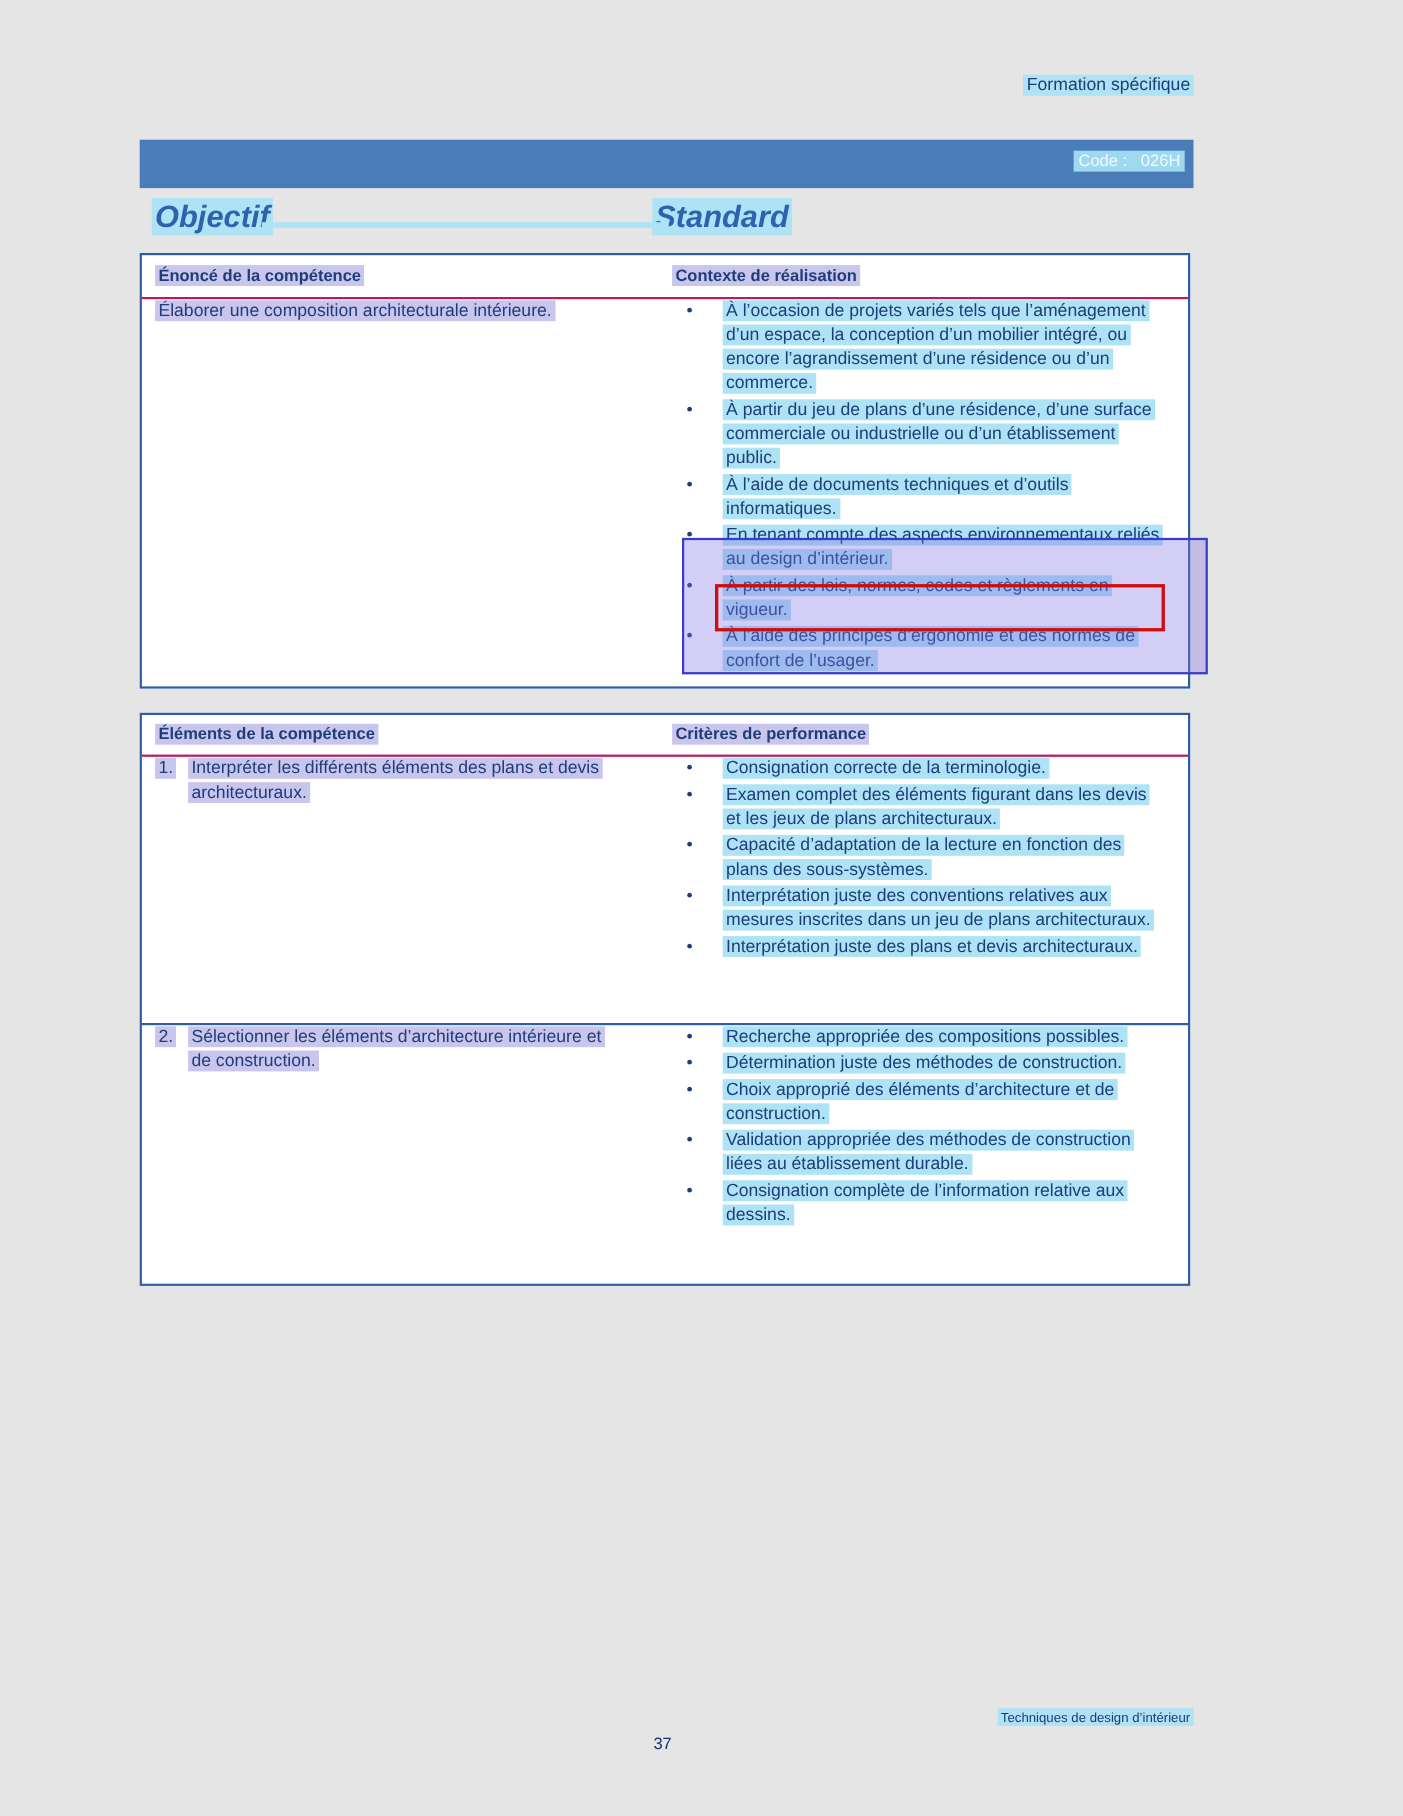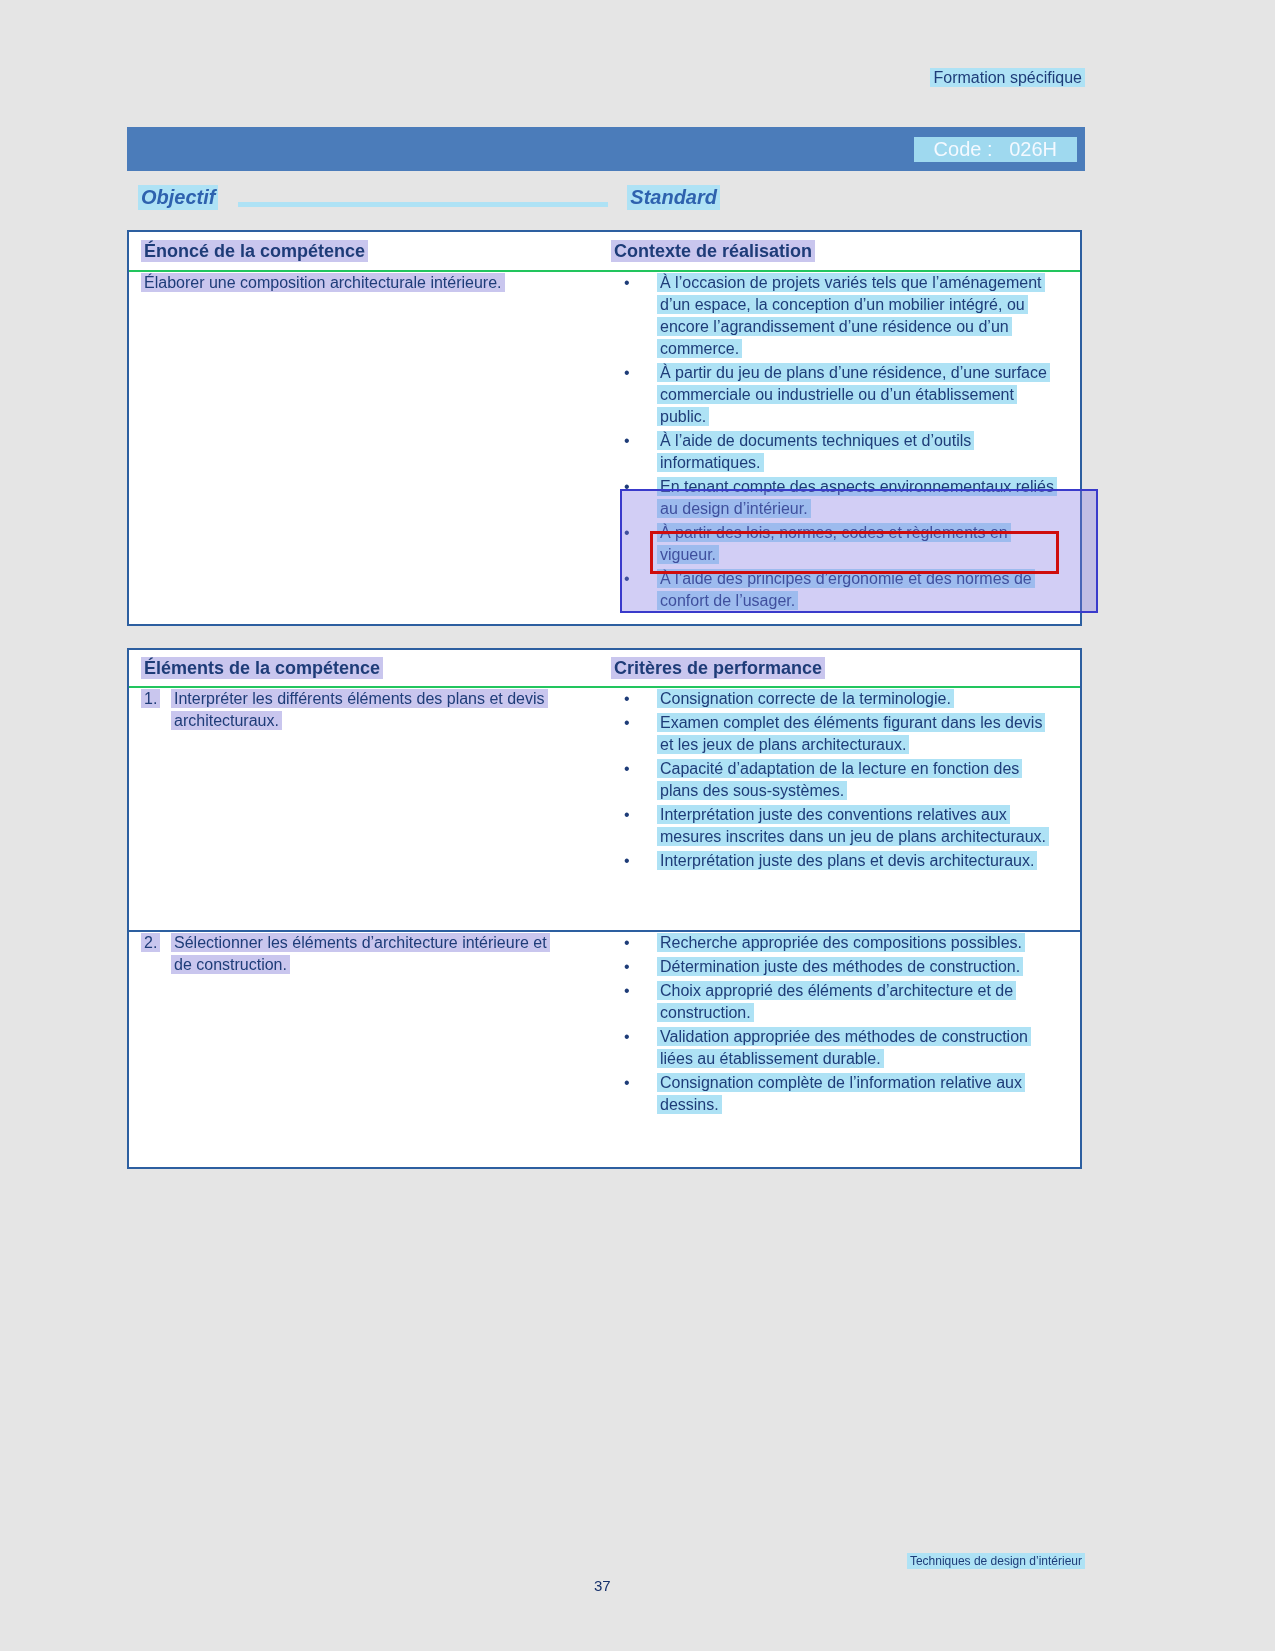--- a/index.html
+++ b/index.html
@@ -14,38 +14,38 @@
   .hl-lav {
     background:#c9c6ee; padding:1px 3px;
     -webkit-box-decoration-break:clone; box-decoration-break:clone;
   }
   .formation-note { position:absolute; top:69px; right:190px; font-size:16px; }
   .header-bar {
     position:absolute; left:127px; top:127px; width:958px; height:44px;
     background:#4b7cba;
   }
   .code-label {
-    position:absolute; right:8px; top:10px; font-size:20px; color:#f4f9ff;
-    white-space:pre; background:#9fd9ef; padding:1px 20px;
+    position:absolute; right:8px; top:10px; font-size:15px; color:#f4f9ff;
+    white-space:pre; background:#9fd9ef; padding:1px 4px;
   }
   .objectif-row {
     position:absolute; left:138px; top:184px; width:582px; height:26px;
     display:flex; justify-content:space-between; align-items:center;
-    font-size:20px; font-weight:bold; font-style:italic; color:#2e62ae;
+    font-size:28px; font-weight:bold; font-style:italic; color:#2e62ae;
   }
   .connector { position:absolute; left:100px; right:112px; bottom:3px; height:5px; background:#aee2f5; }
   .table {
     position:absolute; left:127px; width:955px; border:2px solid #2d5fa0;
     box-sizing:border-box; background:#ffffff; font-size:16px; line-height:22px;
   }
   .t1 { top:230px; height:396px; }
   .t2 { top:648px; height:521px; }
   .thead {
-    display:flex; align-items:center; border-bottom:2px solid #22c55e;
-    box-sizing:border-box; font-weight:bold; font-size:18px;
+    display:flex; align-items:center; border-bottom:2px solid #be185d;
+    box-sizing:border-box; font-weight:bold; font-size:15px;
   }
   .t1 .thead { height:40px; }
   .t2 .thead { height:38px; }
   .c1 { width:482px; flex:0 0 auto; box-sizing:border-box; padding-left:12px; padding-right:50px; }
   .c2 { flex:1; box-sizing:border-box; }
   .trow { display:flex; padding-top:0; padding-bottom:6px; box-sizing:border-box; }
   .t2 .r1 { min-height:244px; border-bottom:2px solid #2d5fa0; }
   .label { display:flex; }
   .num { flex:0 0 30px; }
   .ltxt { flex:1; }

